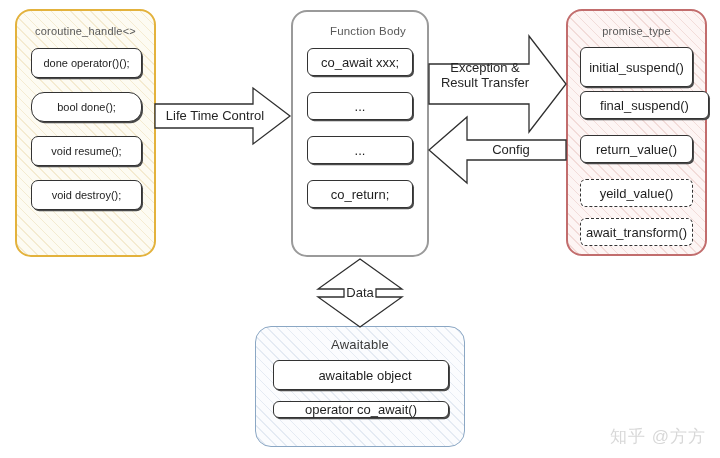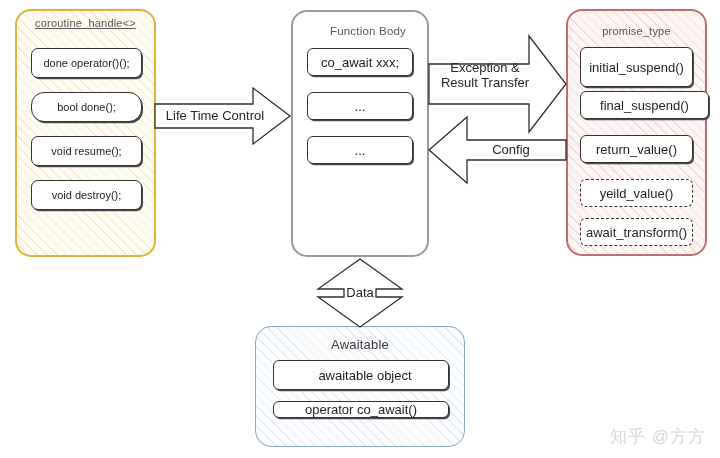--- a/index.html
+++ b/index.html
@@ -40,21 +40,21 @@
     left: 15px; top: 9px; width: 141px; height: 248px;
     border: 2px solid #e3b23c;
     background-color: #fdfbf2;
     background-image: repeating-linear-gradient(
         45deg,
         rgba(214, 178, 90, .22) 0px,
         rgba(214, 178, 90, .22) 1px,
         rgba(255,255,255,0) 1px,
         rgba(255,255,255,0) 7px);
   }
-  #panel-coroutine-handle .panel-title { top: 6px; text-decoration: underline; }
+  #panel-coroutine-handle .panel-title { top: 14px; }
 
   
   #panel-function-body {
     left: 291px; top: 10px; width: 138px; height: 247px;
     border: 2px solid #9a9a9a;
     background: #ffffff;
   }
   #panel-function-body .panel-title { top: 13px; font-size: 11.5px; margin-left: 16px; }
 
   
@@ -147,20 +147,21 @@
     <div class="item-box" style="left:14px; top:81px; width:111px; height:30px;border-radius:13px;">bool done();</div>
     <div class="item-box" style="left:14px; top:125px; width:111px; height:30px;">void resume();</div>
     <div class="item-box" style="left:14px; top:169px; width:111px; height:30px;">void destroy();</div>
   </div>
 
   <div class="panel" id="panel-function-body">
     <div class="panel-title">Function Body</div>
     <div class="item-box big" style="left:14px; top:36px; width:106px; height:28px;">co_await xxx;</div>
     <div class="item-box big" style="left:14px; top:80px; width:106px; height:28px;">...</div>
     <div class="item-box big" style="left:14px; top:124px; width:106px; height:28px;">...</div>
+    <div class="item-box big" style="left:14px; top:168px; width:106px; height:28px;">co_return;</div>
   </div>
 
   <div class="panel" id="panel-promise-type">
     <div class="panel-title">promise_type</div>
     <div class="item-box big" style="left:12px; top:36px; width:113px; height:40px;">initial_suspend()</div>
     <div class="item-box big" style="left:12px; top:80px; width:129px; height:28px;">final_suspend()</div>
     <div class="item-box big" style="left:12px; top:124px; width:113px; height:28px;">return_value()</div>
     <div class="item-box big dashed" style="left:12px; top:168px; width:113px; height:28px;">yeild_value()</div>
     <div class="item-box big dashed" style="left:12px; top:207px; width:113px; height:28px;">await_transform()</div>
   </div>

